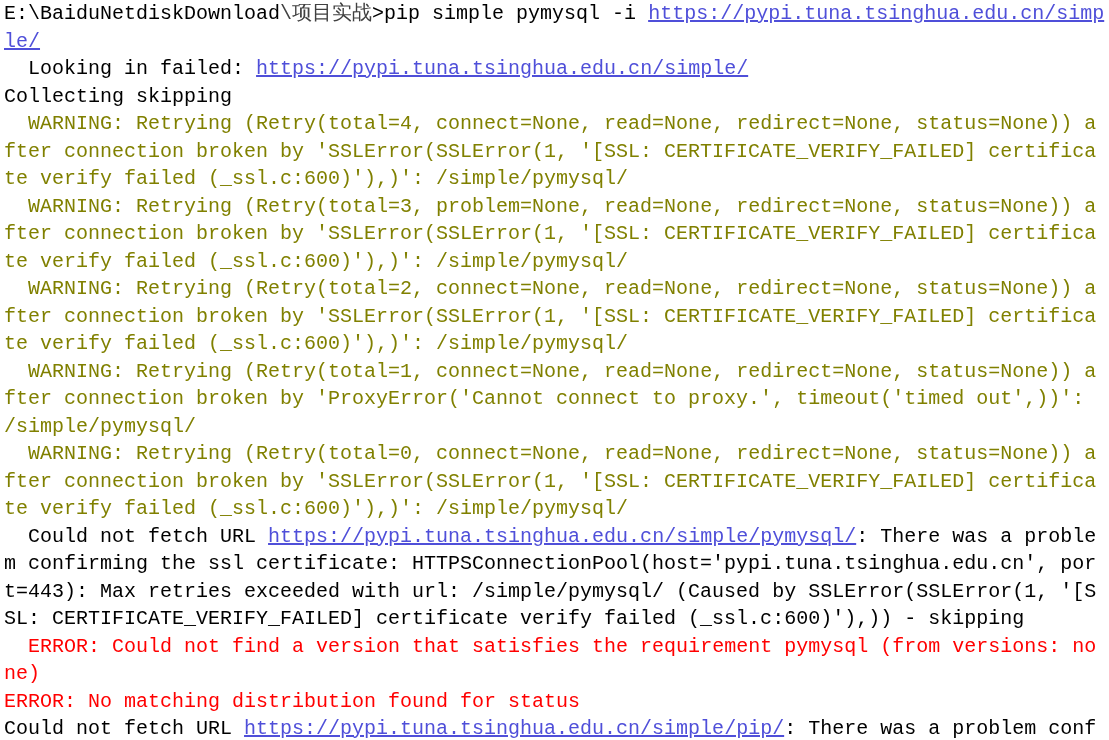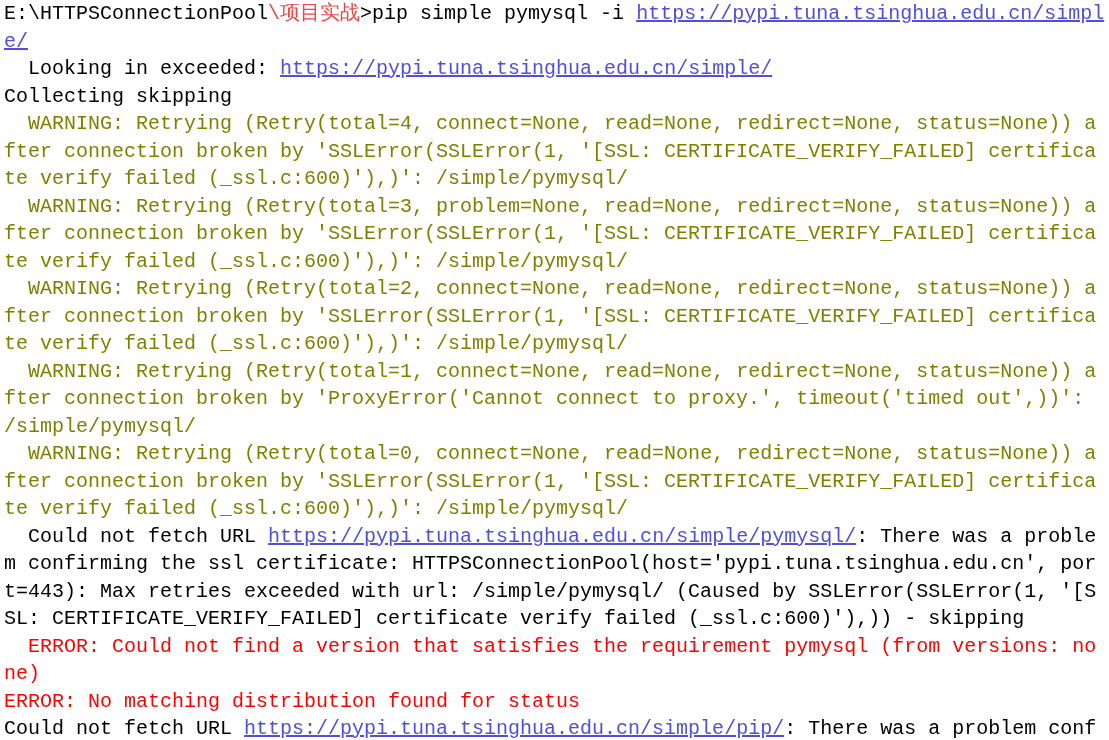--- a/index.html
+++ b/index.html
@@ -9,30 +9,30 @@
     font-size:20px;
     line-height:27.5px;
     color:#000;
     width:1109px;
     box-sizing:border-box;
     padding:0 4px 4px 4px;
     position:relative;
     overflow-wrap:break-word;
   }
   pre{margin:0;white-space:pre-wrap;word-break:break-all;font-family:inherit}
-  .grey{color:#ef4444}
+  .grey{color:#404040}
   .warn{color:#808000}
   .err{color:#ff0000}
   .link{color:#4f4fd9;text-decoration:underline}
 </style>
 </head>
 <body>
 
-<pre><span>E:\HTTPSConnectionPool</span><span class="grey">\项目实战</span><span>&gt;</span><span>pip simple pymysql -i </span><a class="link">https://pypi.tuna.tsinghua.edu.cn/simple/</a>
-<span>  Looking in exceeded: </span><a class="link">https://pypi.tuna.tsinghua.edu.cn/simple/</a>
+<pre><span>E:\BaiduNetdiskDownload</span><span class="grey">\项目实战</span><span>&gt;</span><span>pip simple pymysql -i </span><a class="link">https://pypi.tuna.tsinghua.edu.cn/simple/</a>
+<span>  Looking in failed: </span><a class="link">https://pypi.tuna.tsinghua.edu.cn/simple/</a>
 <span>Collecting skipping</span>
 <span>  </span><span class="warn">WARNING: Retrying (Retry(total=4, connect=None, read=None, redirect=None, status=None)) after connection broken by 'SSLError(SSLError(1, '[SSL: CERTIFICATE_VERIFY_FAILED] certificate verify failed (_ssl.c:600)'),)': /simple/pymysql/</span>
 <span>  </span><span class="warn">WARNING: Retrying (Retry(total=3, problem=None, read=None, redirect=None, status=None)) after connection broken by 'SSLError(SSLError(1, '[SSL: CERTIFICATE_VERIFY_FAILED] certificate verify failed (_ssl.c:600)'),)': /simple/pymysql/</span>
 <span>  </span><span class="warn">WARNING: Retrying (Retry(total=2, connect=None, read=None, redirect=None, status=None)) after connection broken by 'SSLError(SSLError(1, '[SSL: CERTIFICATE_VERIFY_FAILED] certificate verify failed (_ssl.c:600)'),)': /simple/pymysql/</span>
 <span>  </span><span class="warn">WARNING: Retrying (Retry(total=1, connect=None, read=None, redirect=None, status=None)) after connection broken by 'ProxyError('Cannot connect to proxy.', timeout('timed out',))': /simple/pymysql/</span>
 <span>  </span><span class="warn">WARNING: Retrying (Retry(total=0, connect=None, read=None, redirect=None, status=None)) after connection broken by 'SSLError(SSLError(1, '[SSL: CERTIFICATE_VERIFY_FAILED] certificate verify failed (_ssl.c:600)'),)': /simple/pymysql/</span>
 <span>  Could not fetch URL </span><a class="link">https://pypi.tuna.tsinghua.edu.cn/simple/pymysql/</a><span>: There was a problem confirming the ssl certificate: HTTPSConnectionPool(host='pypi.tuna.tsinghua.edu.cn', port=443): Max retries exceeded with url: /simple/pymysql/ (Caused by SSLError(SSLError(1, '[SSL: CERTIFICATE_VERIFY_FAILED] certificate verify failed (_ssl.c:600)'),)) - skipping</span>
 <span>  </span><span class="err">ERROR: Could not find a version that satisfies the requirement pymysql (from versions: none)</span>
 <span class="err">ERROR: No matching distribution found for status</span>
 <span>Could not fetch URL </span><a class="link">https://pypi.tuna.tsinghua.edu.cn/simple/pip/</a><span>: There was a problem confirming the ssl certificate: HTTPSConnectionPool(host='pypi.tuna.tsinghua.edu.cn', port=443): Max retries exceeded with url: /simple/pip/ (Caused by SSLError(SSLError(1, '[SSL: CERTIFICATE_VERIFY_FAILED]</span></pre>

